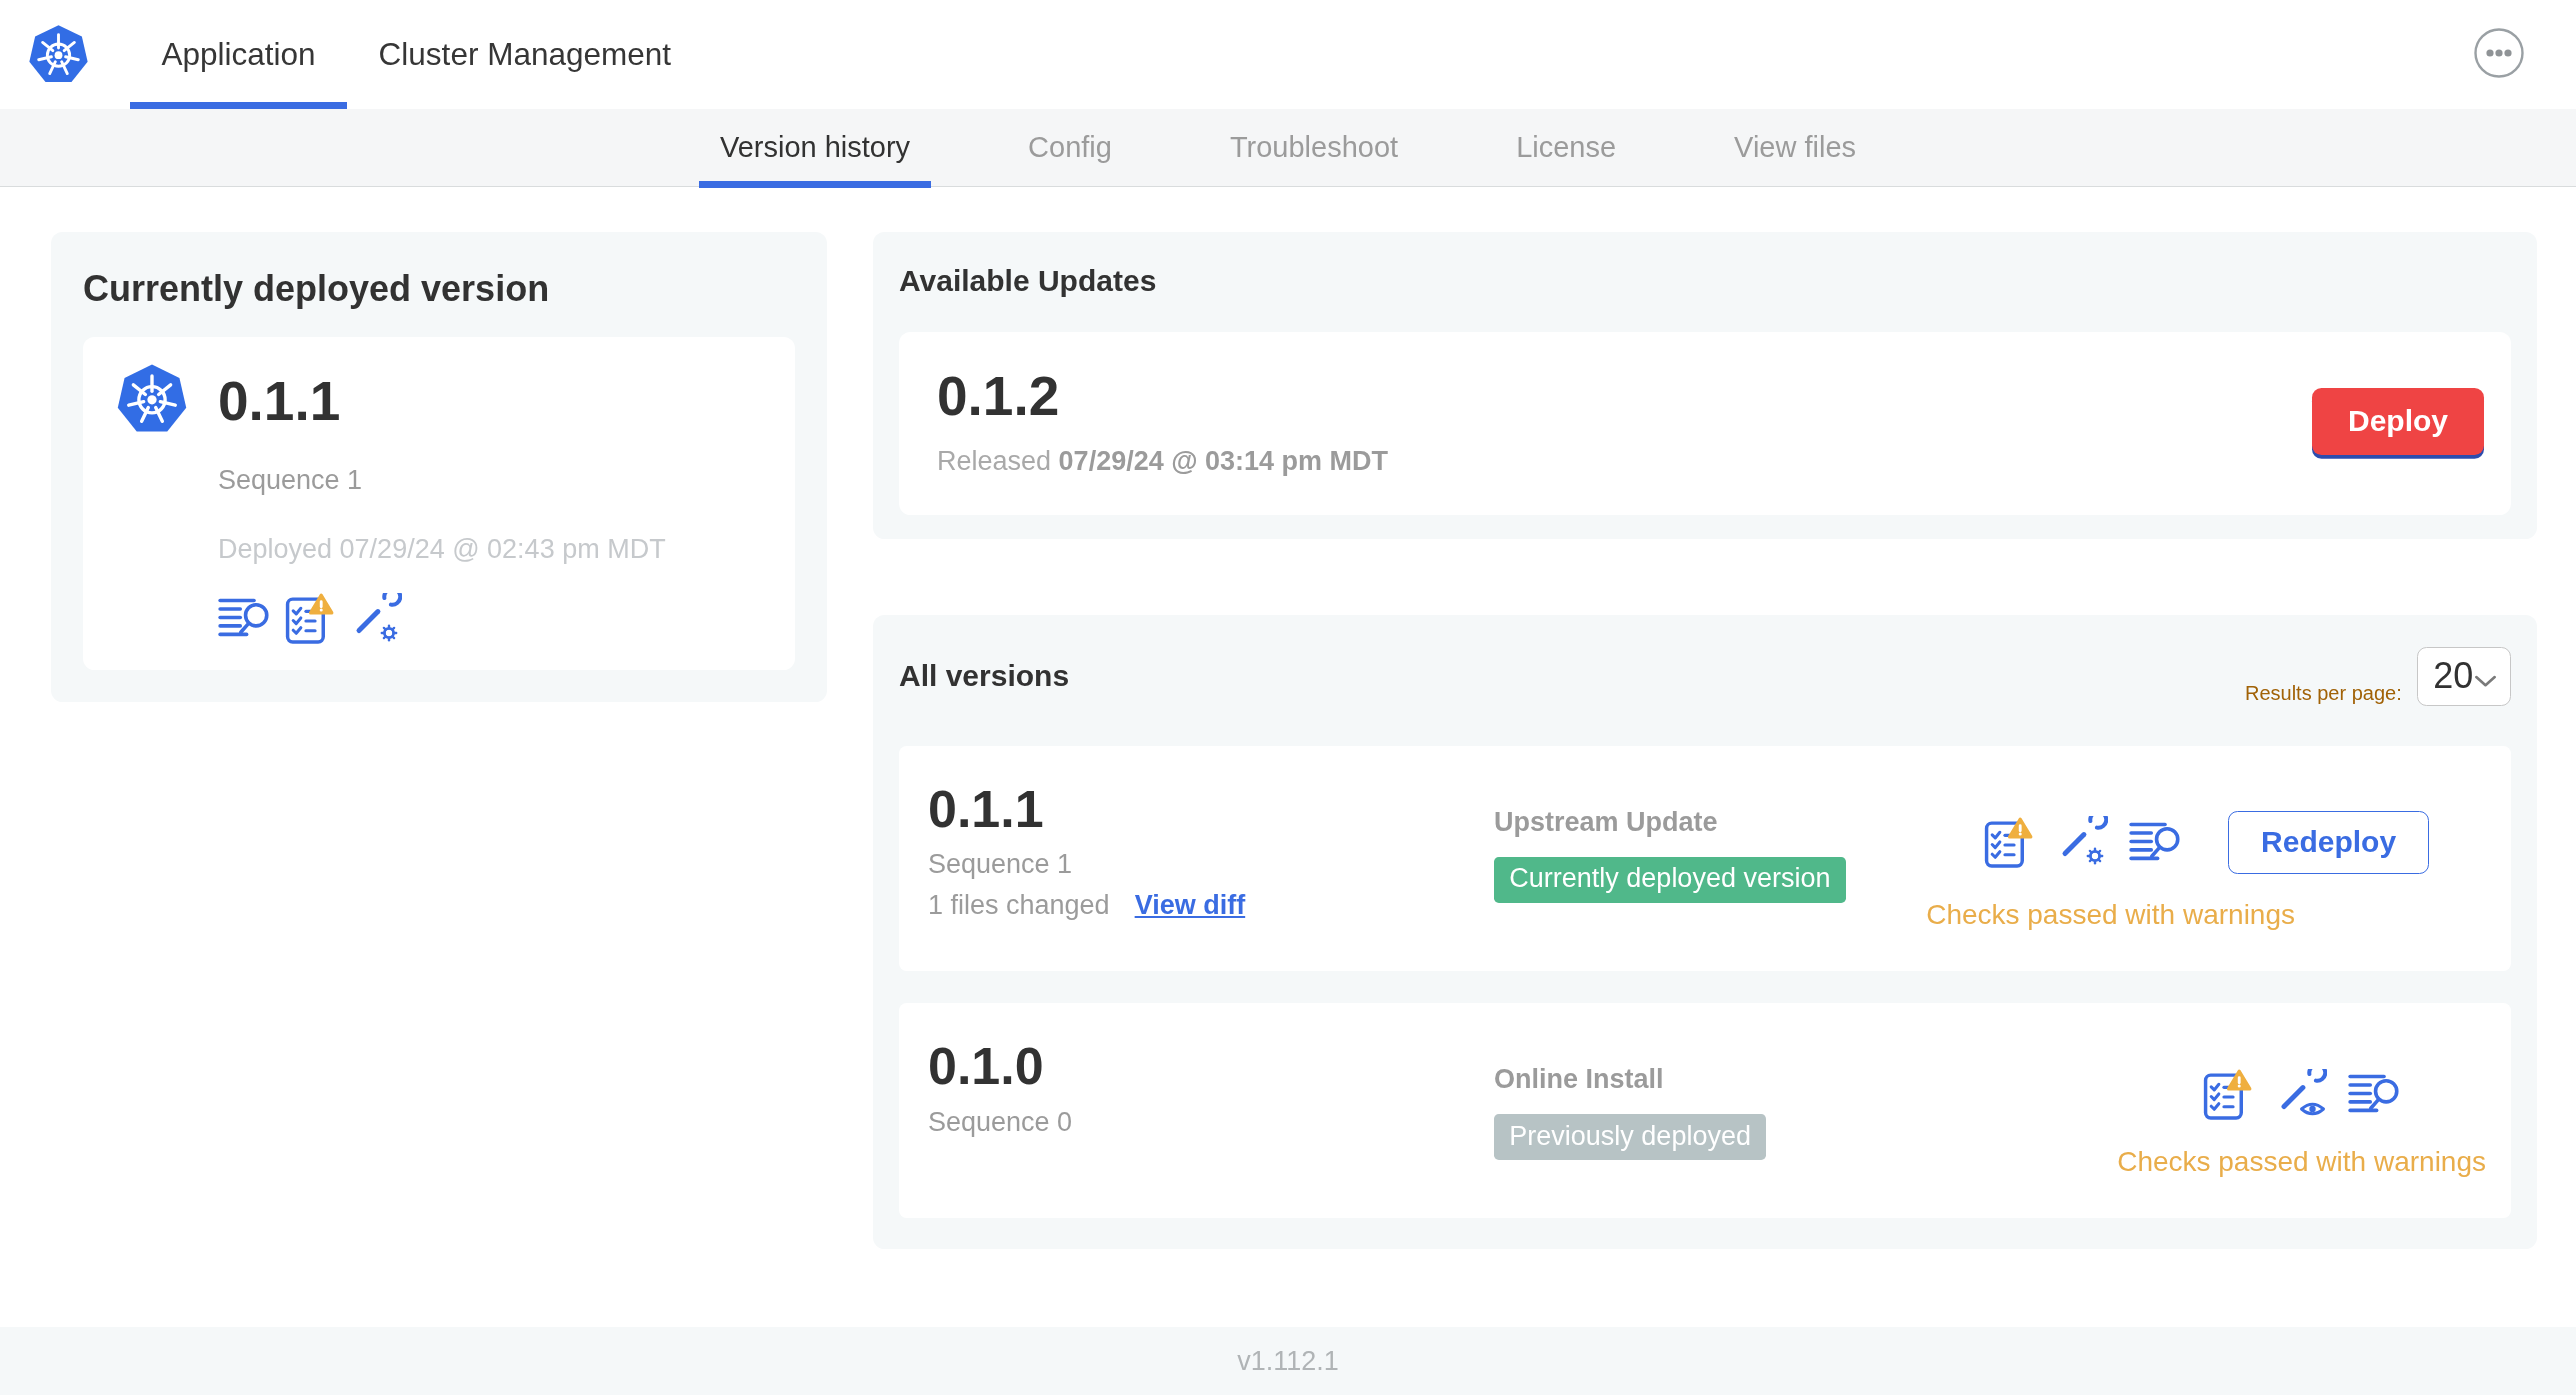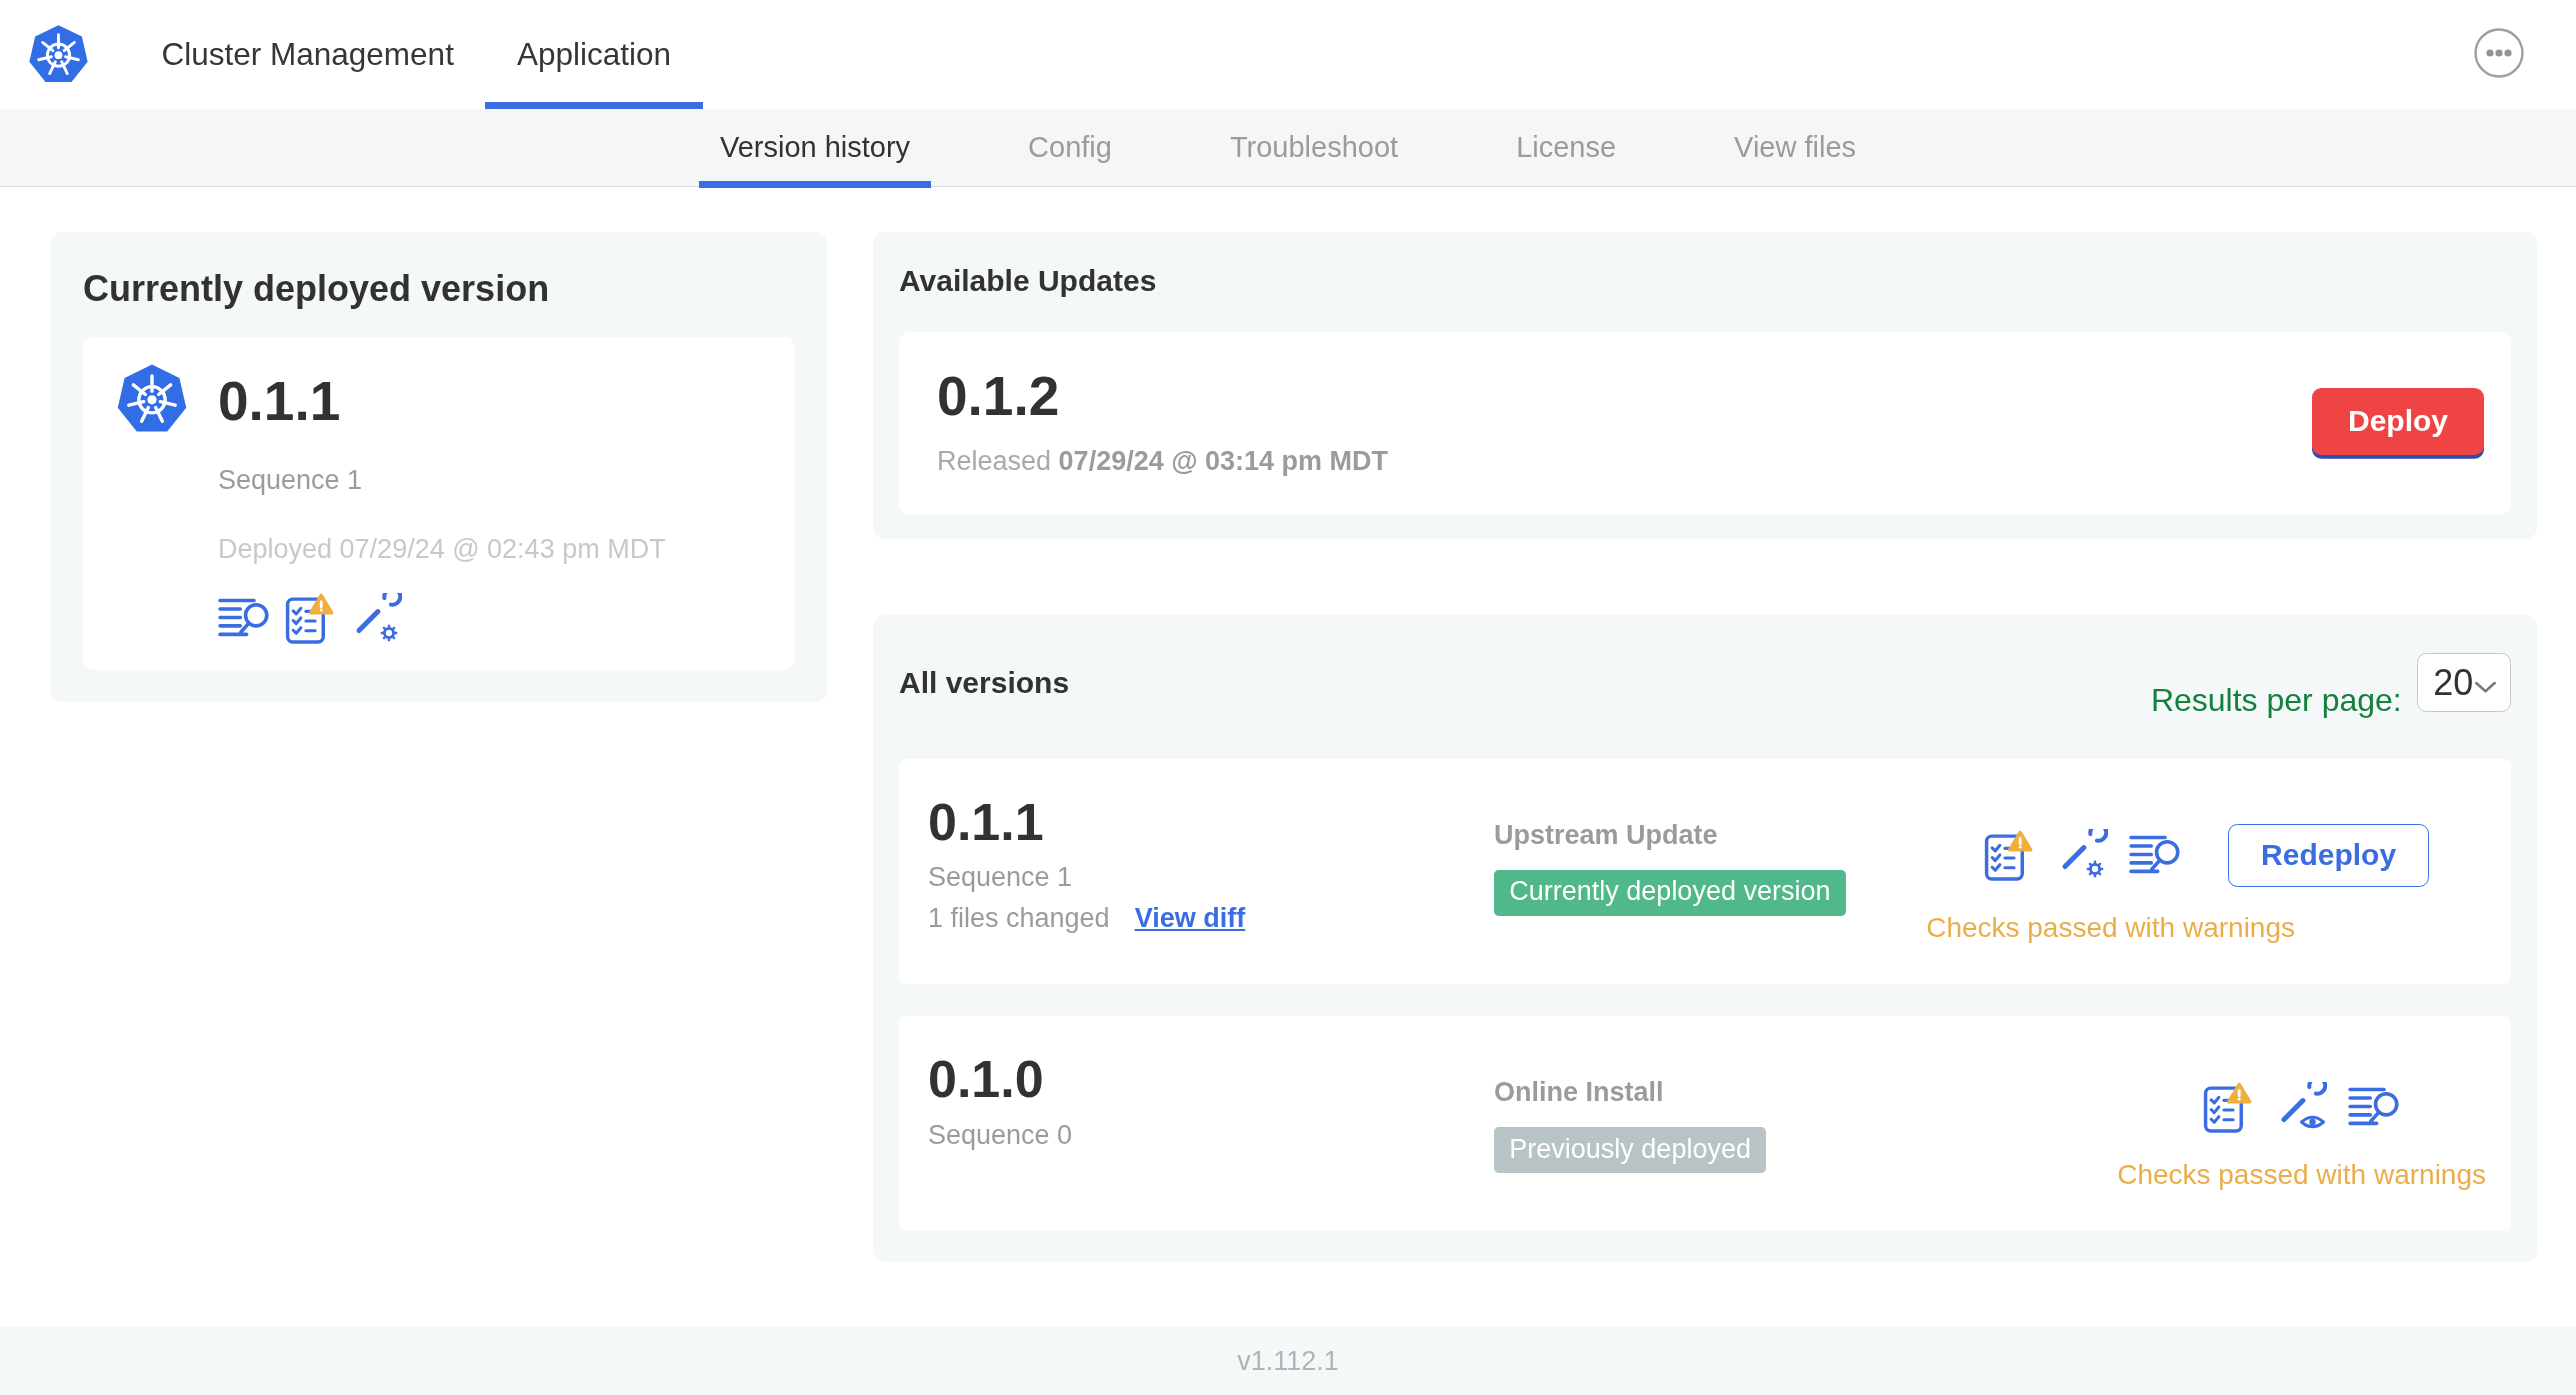--- a/index.html
+++ b/index.html
@@ -84,21 +84,21 @@
   .deploy-btn {
     background: #ef4444; color: #ffffff; font-family: inherit;
     font-size: 30px; font-weight: 700; border: none; border-radius: 9.5px;
     padding: 16px 36px 17px; cursor: pointer;
     box-shadow: 0 3.8px 0 #2c4cae;
   }
 
   .allv-card { padding: 32px 26px 31px; }
   .allv-head { display: flex; align-items: center; justify-content: space-between; margin-bottom: 40px; }
   .rpp { display: flex; align-items: center; gap: 15.3px; }
-  .rpp-label { font-size: 32px; color: #15803d; margin-top: 35px; }
+  .rpp-label { font-size: 20px; color: #a16207; margin-top: 35px; }
   .rpp-select {
     width: 94px; height: 59px; background: #fff; border: 1px solid #c7c7c7;
     border-radius: 9.5px; display: flex; align-items: center; justify-content: space-between;
     padding: 0 13.4px 0 15.3px; font-size: 36px; color: #323232; cursor: pointer;
   }
 
   .vrow {
     background: #fff; border-radius: 7.6px; display: flex; align-items: flex-start;
     padding: 36px 25px 40px 29px; margin-bottom: 32px;
   }
@@ -220,22 +220,22 @@
 
 <div class="page">
 
   <header class="header">
     <span class="logo-wrap">
       <svg width="63" height="63" viewBox="0 0 48 48">
           <use href="#sym-k8s"></use>
         </svg>
     </span>
     <nav class="htabs">
+      <div class="htab active">Application</div>
       <div class="htab">Cluster Management</div>
-      <div class="htab active">Application</div>
     </nav>
     <button class="ellipsis-btn">
       <span>
         <svg width="52" height="52" viewBox="0 0 52 52">
             <use href="#sym-ellipsis"></use>
           </svg>
       </span>
     </button>
   </header>
 

